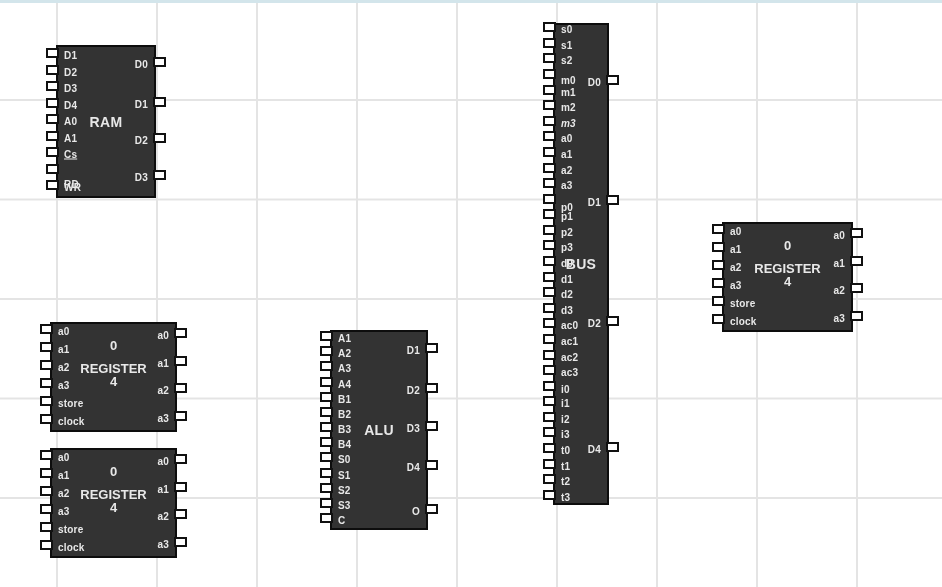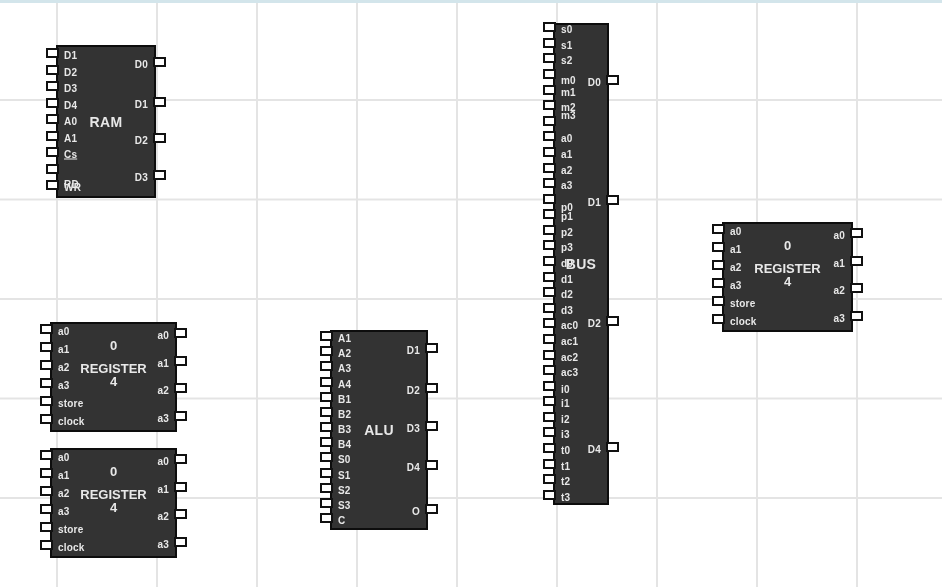--- a/index.html
+++ b/index.html
@@ -178,21 +178,21 @@
       <div class="pinlabel left" style="top: 20px;">s1</div>
       <div class="pin left" style="top: 28px;"></div>
       <div class="pinlabel left" style="top: 35px;">s2</div>
       <div class="pin left" style="top: 44px;"></div>
       <div class="pinlabel left" style="top: 55px;">m0</div>
       <div class="pin left" style="top: 60px;"></div>
       <div class="pinlabel left" style="top: 67px;">m1</div>
       <div class="pin left" style="top: 75px;"></div>
       <div class="pinlabel left" style="top: 82px;">m2</div>
       <div class="pin left" style="top: 91px;"></div>
-      <div class="pinlabel left" style="top: 90px;">m3</div>
+      <div class="pinlabel left" style="top: 98px; font-style: italic;">m3</div>
       <div class="pin left" style="top: 106px;"></div>
       <div class="pinlabel left" style="top: 113px;">a0</div>
       <div class="pin left" style="top: 122px;"></div>
       <div class="pinlabel left" style="top: 129px;">a1</div>
       <div class="pin left" style="top: 138px;"></div>
       <div class="pinlabel left" style="top: 145px;">a2</div>
       <div class="pin left" style="top: 153px;"></div>
       <div class="pinlabel left" style="top: 160px;">a3</div>
       <div class="pin left" style="top: 169px;"></div>
       <div class="pinlabel left" style="top: 182px;">p0</div>

